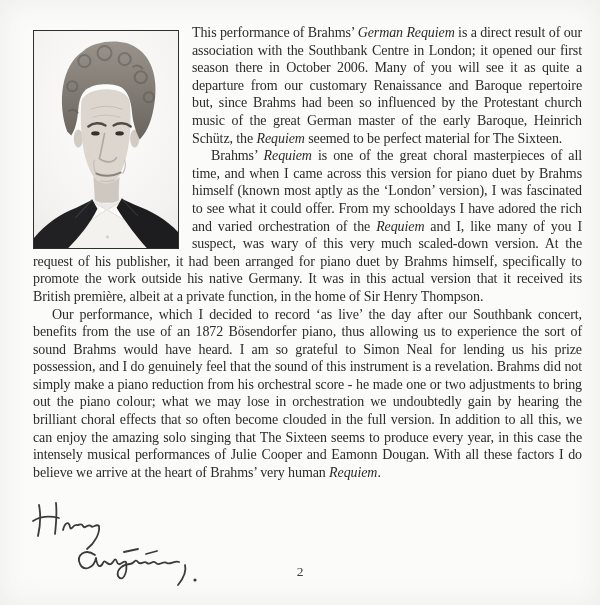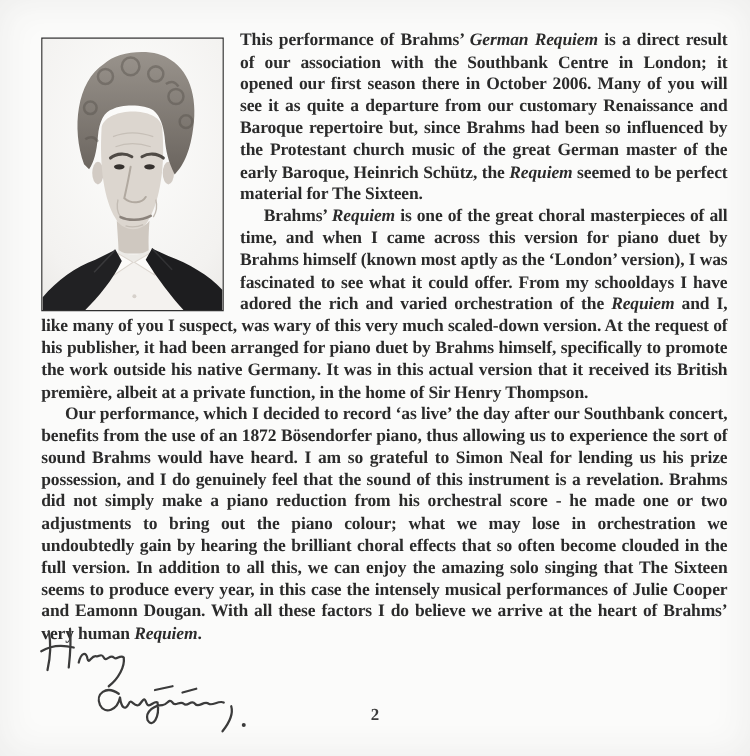--- a/index.html
+++ b/index.html
@@ -7,21 +7,20 @@
     width: 600px; height: 605px;
     background: #fbfbfa;
     font-family: "Liberation Serif", "DejaVu Serif", serif;
     overflow: hidden;
   }
   .page {
     position: relative;
     width: 600px; height: 605px;
     background: #fbfbfa;
     box-shadow: inset 0 0 30px rgba(70,70,70,0.08);
-    font-weight: bold;
   }
   .content {
     position: absolute;
     left: 33px; top: 24px;
     width: 549px;
     color: #2b2b2b;
   }
   .photo-frame {
     float: left;
     width: 146px; height: 219px;

